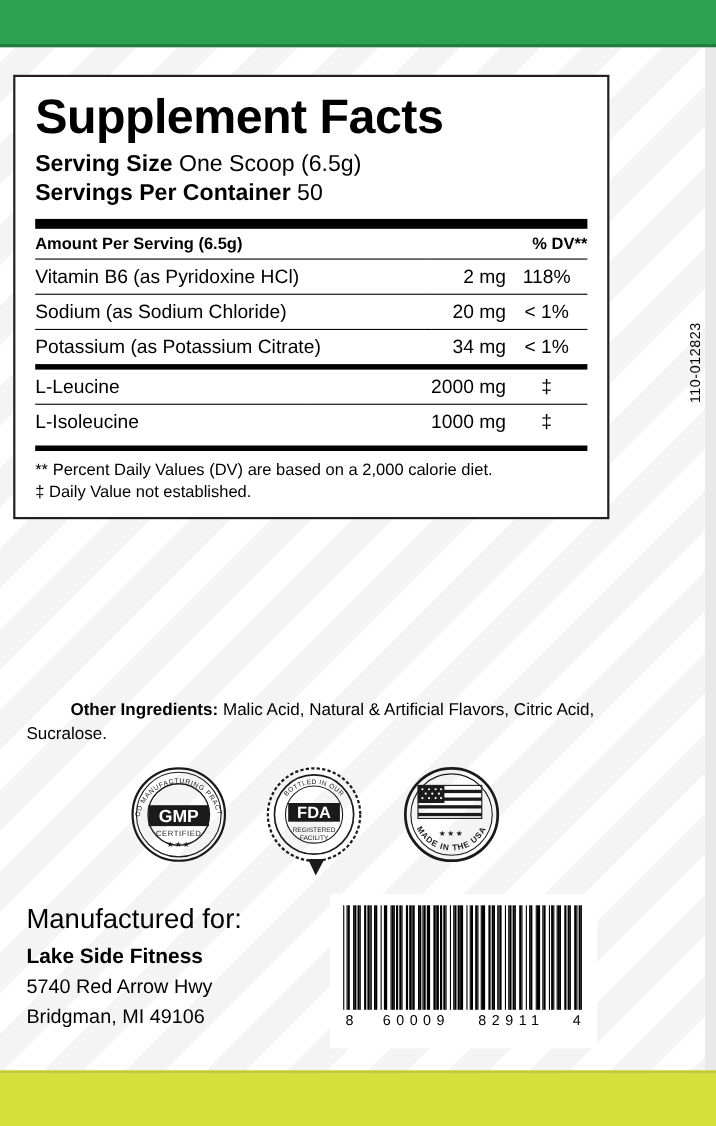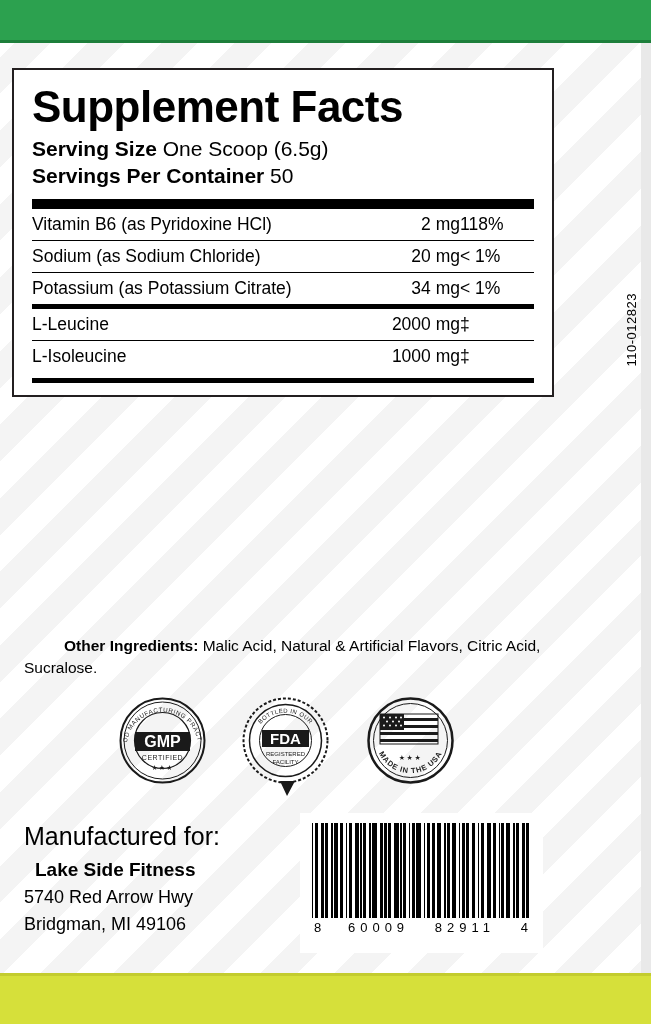--- a/index.html
+++ b/index.html
@@ -119,21 +119,21 @@
   }
   table.sf-table td {
     padding: 5px 0 5px 0;
     vertical-align: baseline;
   }
   table.sf-table tr.bordered td {
     border-top: 1.2px solid #000;
   }
   td.c-name { text-align: left; }
   td.c-amt  { text-align: right; padding-right: 14px; white-space: nowrap; }
-  td.c-dv   { text-align: left; width: 74px; white-space: nowrap; }
+  td.c-dv   { text-align: center; width: 74px; white-space: nowrap; }
   .hdr-row td {
     font-size: 15px;
     font-weight: bold;
     padding: 4px 0 5px 0;
   }
   .hdr-row td.c-dv { text-align: right; }
 
   .sf-footnotes {
     font-size: 15px;
     line-height: 1.35;
@@ -185,21 +185,21 @@
   
   .mfg {
     position: absolute;
     left: 24px;
     top: 775px;
     font-size: 18px;
     line-height: 1.5;
     color: #000;
   }
   .mfg .m-lead { font-size: 25px; }
-  .mfg .m-name { font-weight: bold; font-size: 19px; margin-left: 11px; }
+  .mfg .m-name { font-weight: bold; font-size: 19px; }
 
   
   .barcode-box {
     position: absolute;
     left: 300px;
     top: 770px;
     width: 243px;
     height: 140px;
     background: #ffffff;
     padding: 10px 12px 4px 12px;
@@ -247,20 +247,25 @@
     </div>
     <div class="sf-serving-line">
       <span class="lbl">Servings Per Container</span>
       <span class="val">50</span>
     </div>
 
     <div class="rule-thick"></div>
 
     <table class="sf-table">
       <tbody>
+          <tr class="hdr-row">
+        <td class="c-name">Amount Per Serving (6.5g)</td>
+        <td class="c-amt"></td>
+        <td class="c-dv">% DV**</td>
+      </tr>
       <tr class="bordered">
         <td class="c-name">Vitamin B6 (as Pyridoxine HCl)</td>
         <td class="c-amt">2 mg</td>
         <td class="c-dv">118%</td>
       </tr>
       <tr class="bordered">
         <td class="c-name">Sodium  (as Sodium Chloride)</td>
         <td class="c-amt">20 mg</td>
         <td class="c-dv">&lt; 1%</td>
       </tr>
@@ -284,20 +289,24 @@
       <tr class="bordered">
         <td class="c-name">L-Isoleucine</td>
         <td class="c-amt">1000 mg</td>
         <td class="c-dv">‡</td>
       </tr>
     </tbody>
       </table>
 
     <div class="rule-med" style="margin-top:6px;"></div>
 
+    <div class="sf-footnotes">
+      <div>** Percent Daily Values (DV) are based on a 2,000 calorie diet.</div>
+      <div>‡ Daily Value not established.</div>
+    </div>
   </div>
 
   <div class="lot-code">110-012823</div>
 
   <div class="other-ing">
     <b>Other Ingredients:</b><span> Malic Acid, Natural &amp; Artificial Flavors, Citric Acid, Sucralose.</span>
   </div>
 
   <div class="seals">
 

